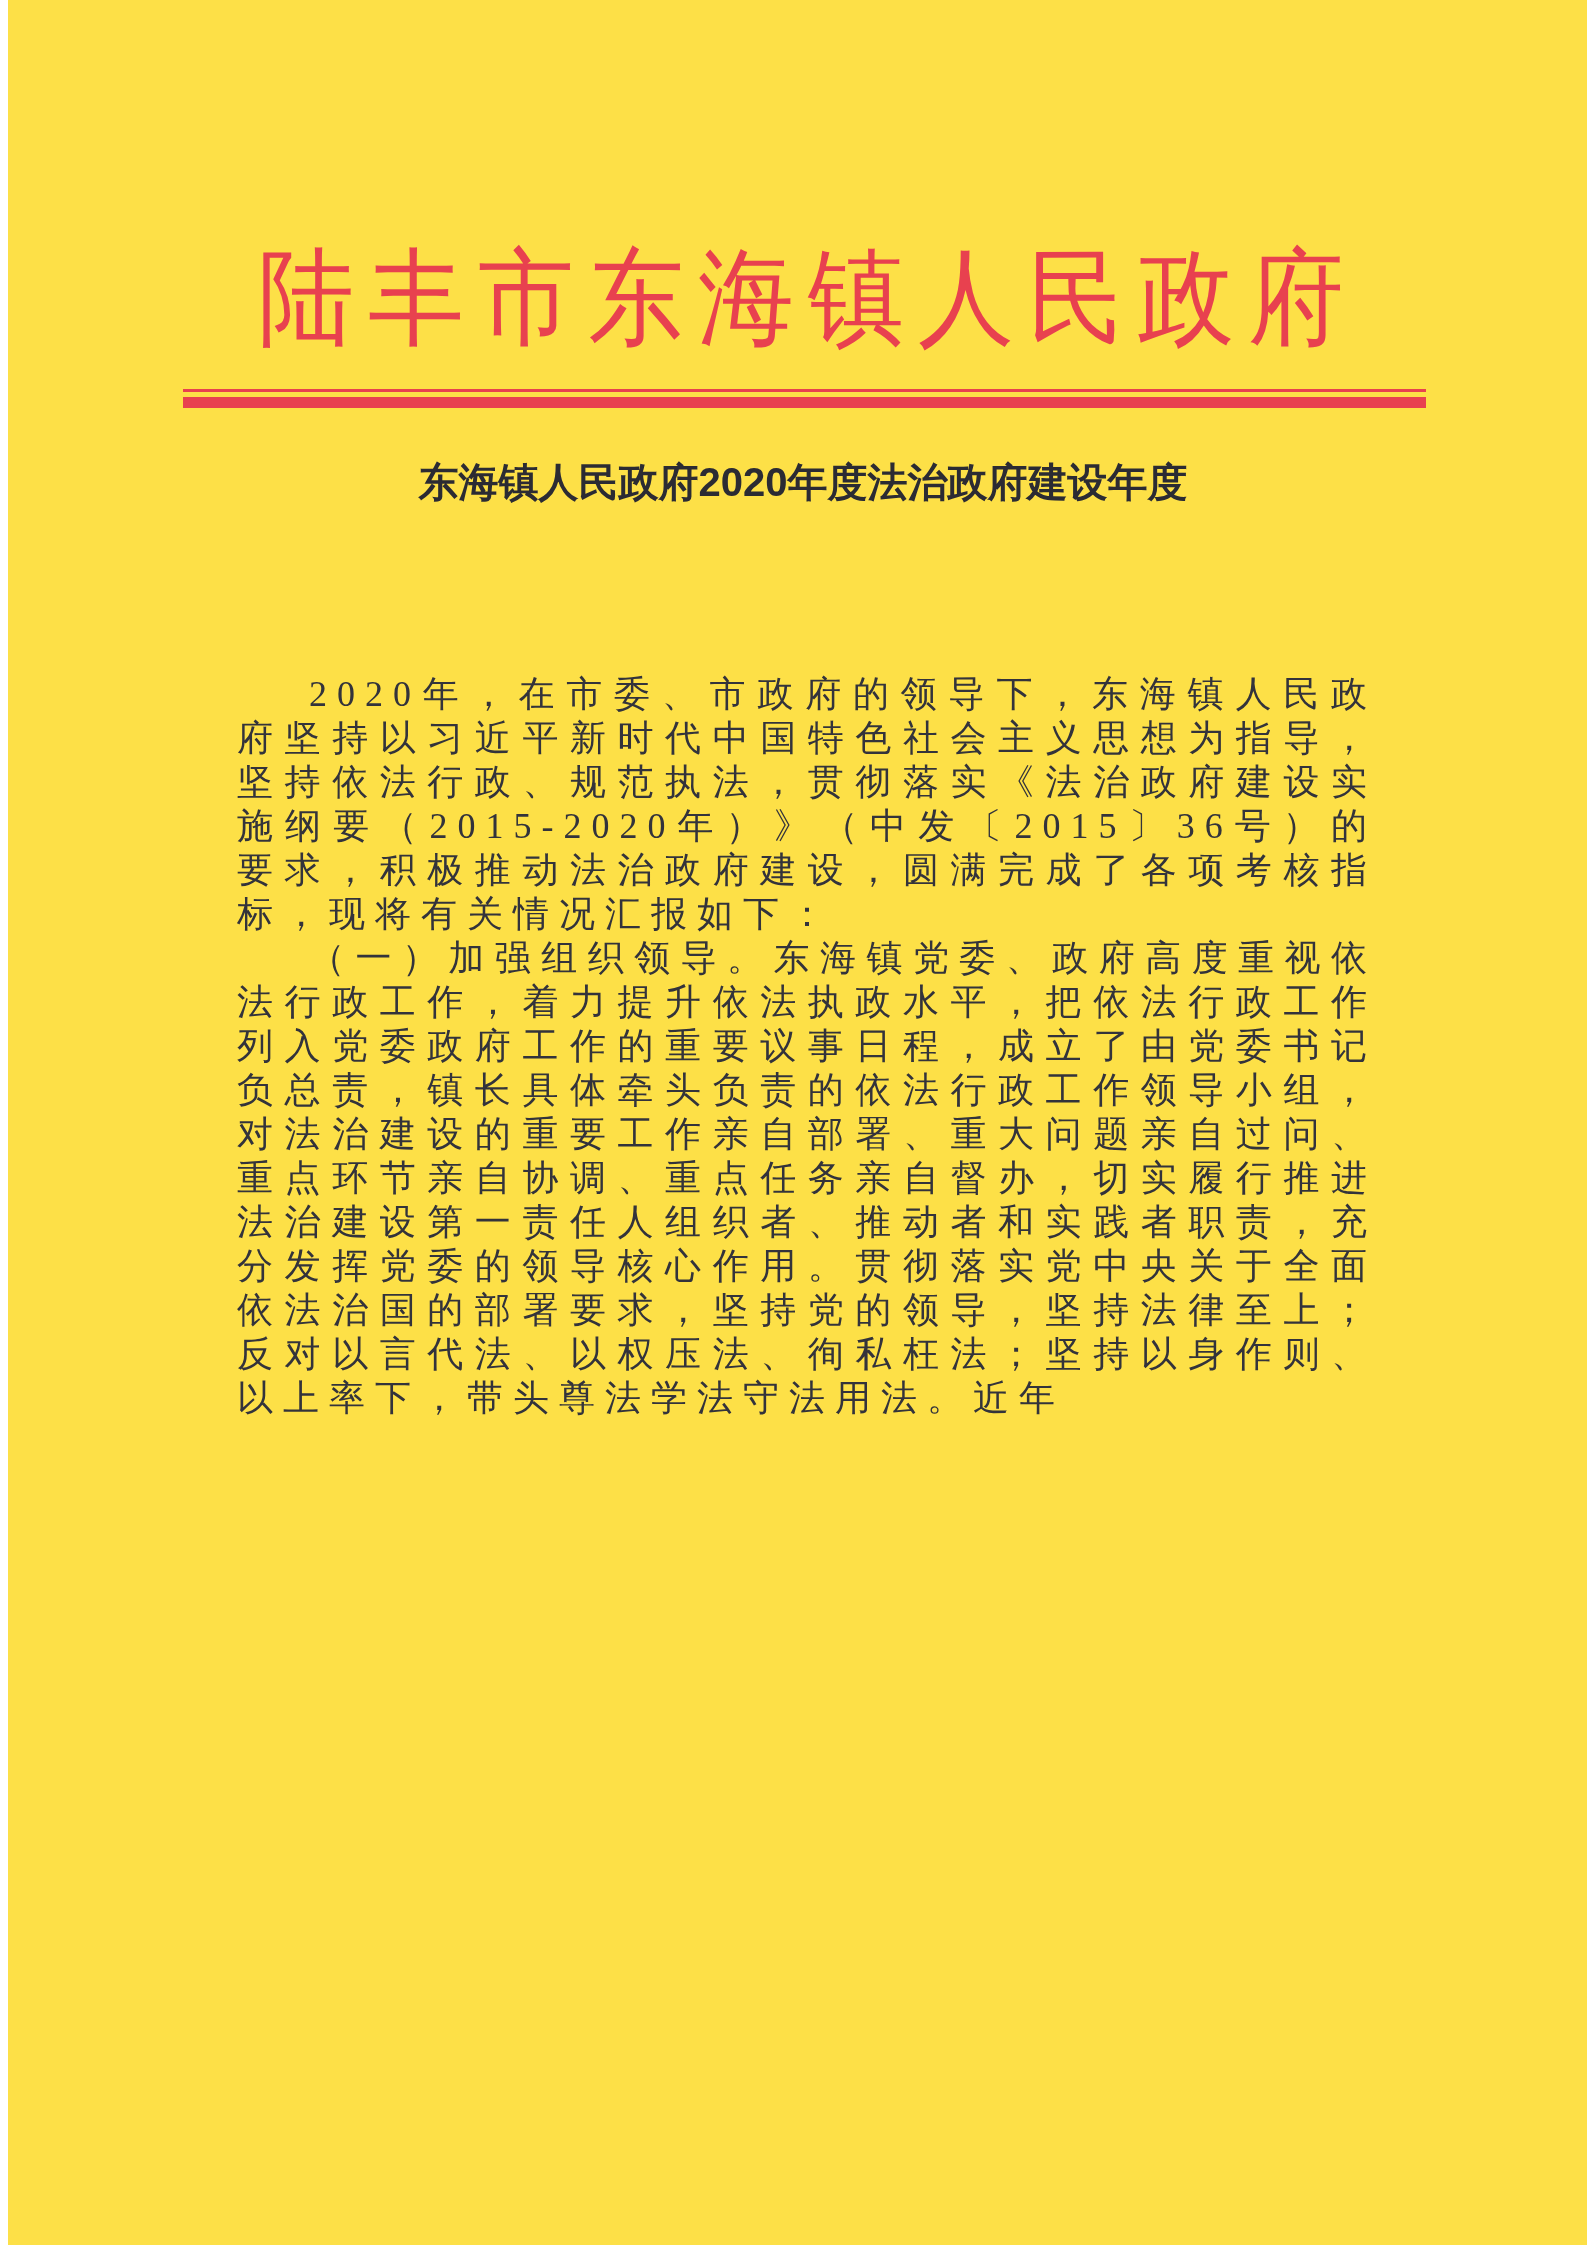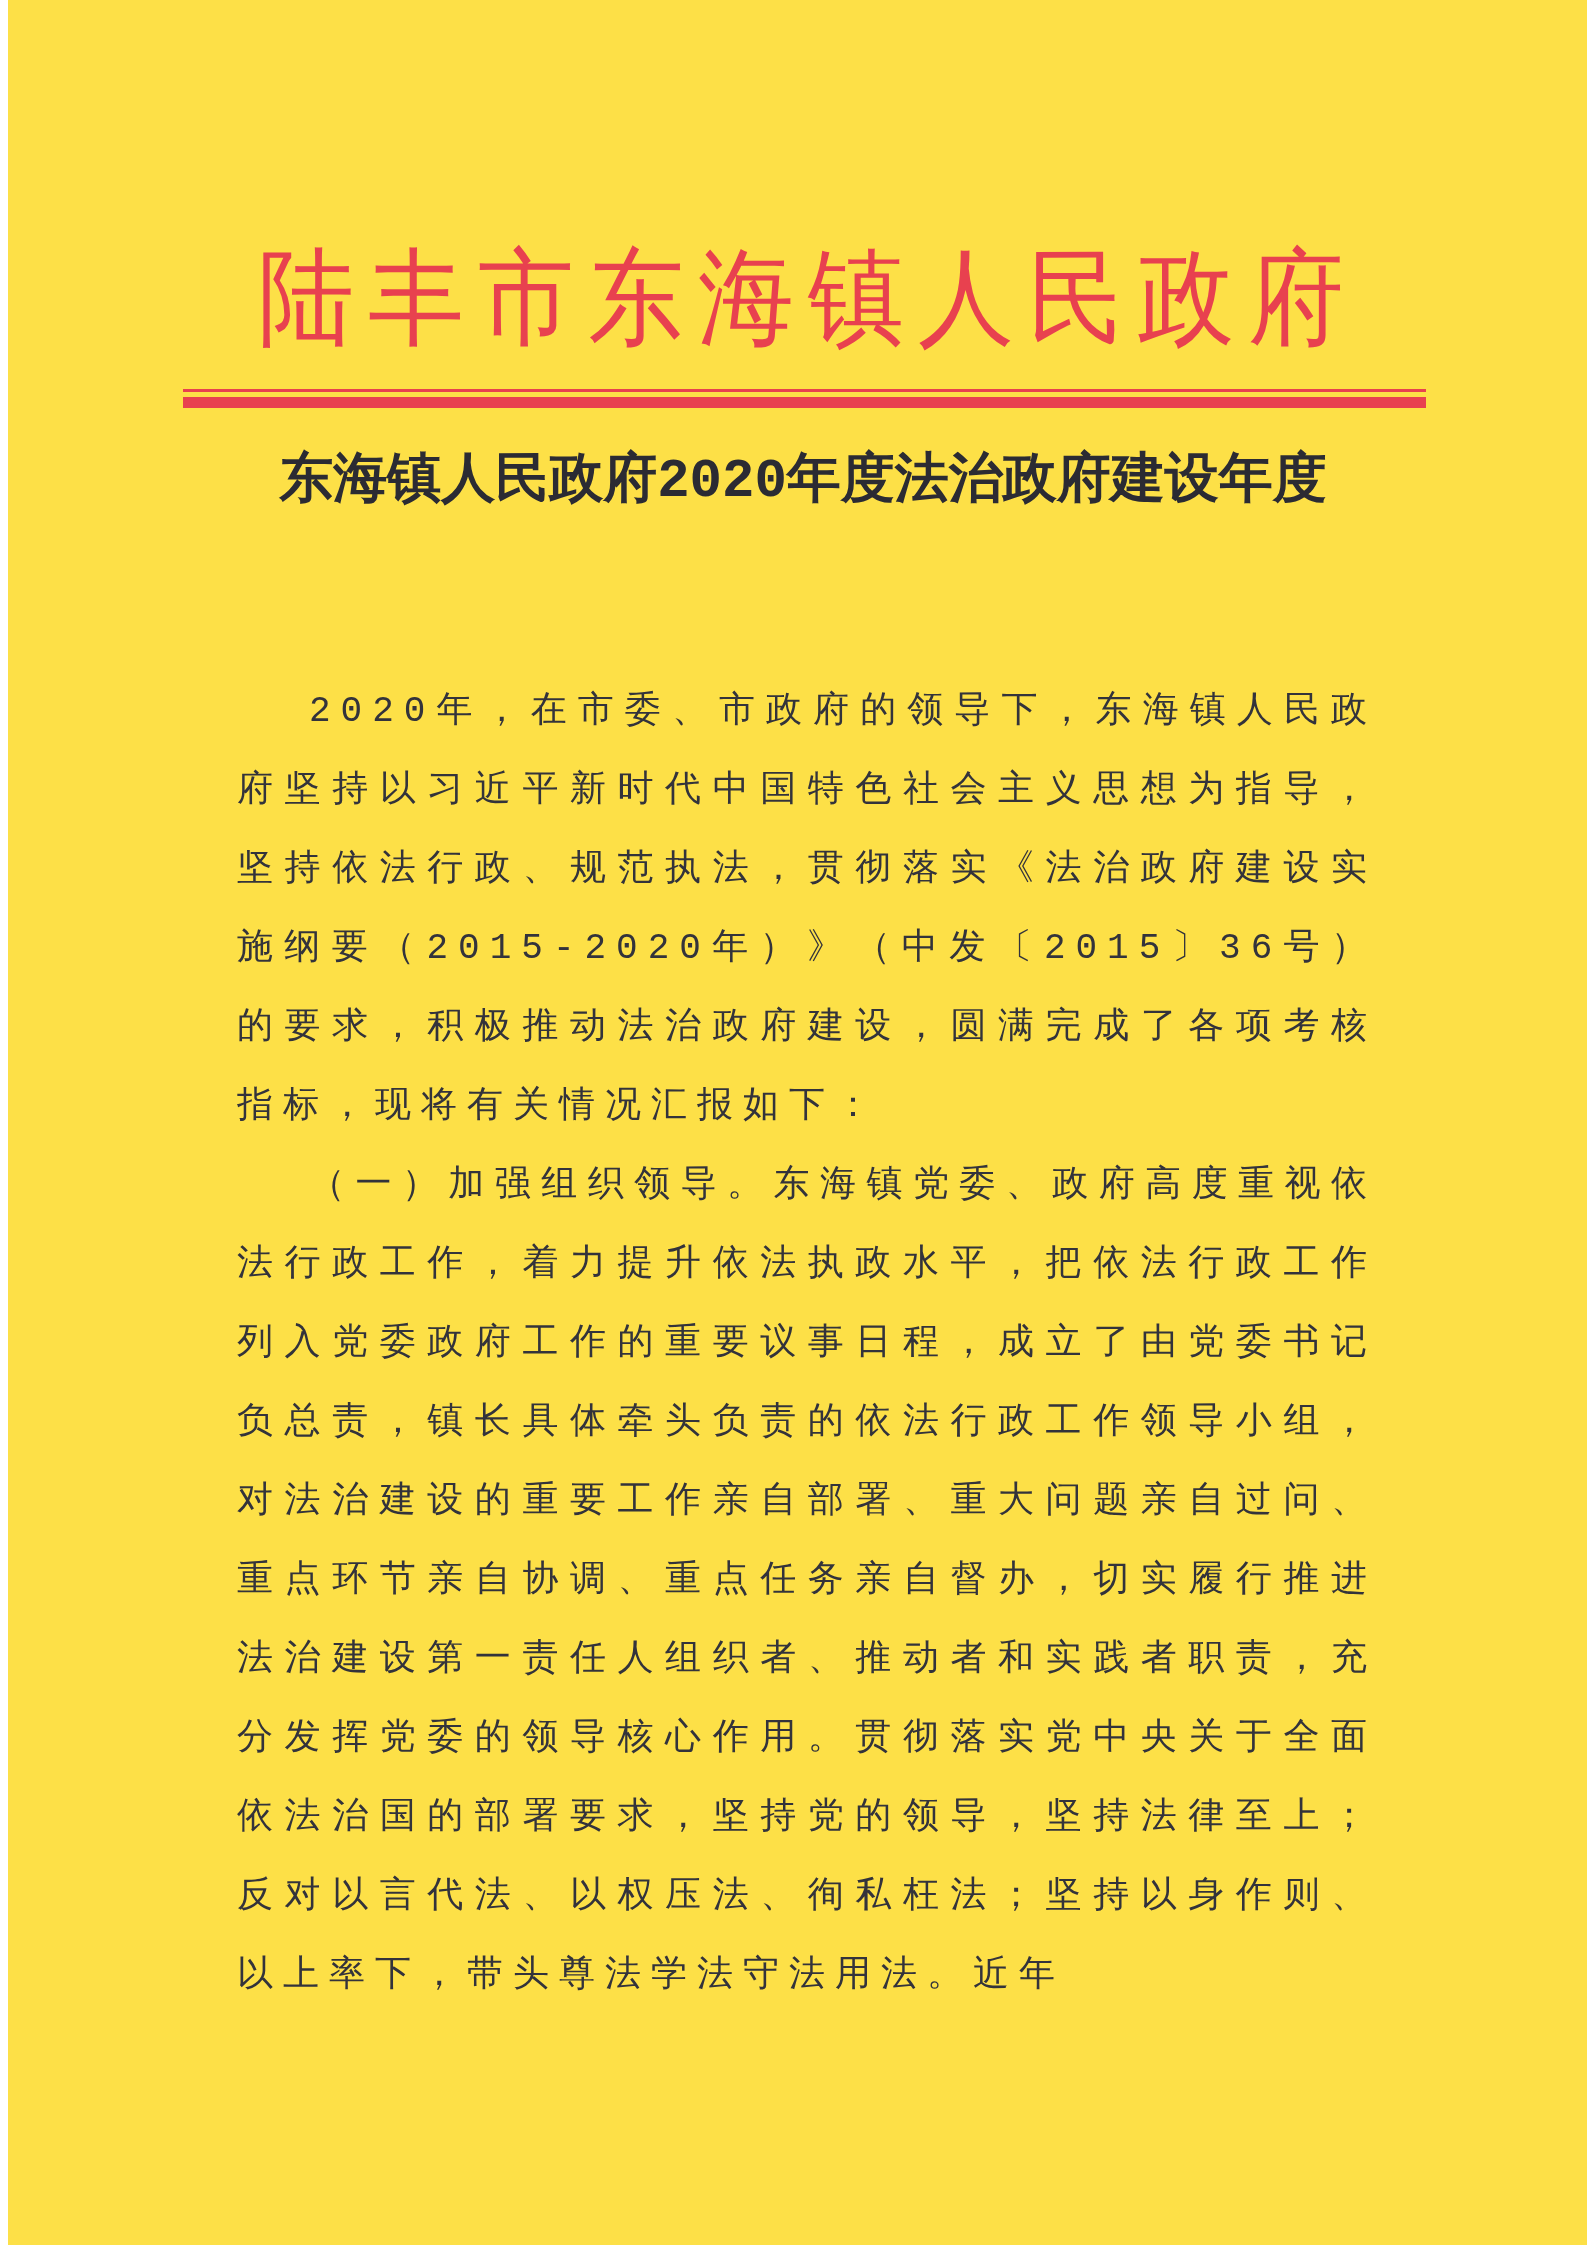--- a/index.html
+++ b/index.html
@@ -3,23 +3,23 @@
 <meta charset="utf-8">
 <style>
   html,body{margin:0;padding:0;background:#ffffff;}
   body{width:1587px;height:2245px;position:relative;overflow:hidden;}
   .page{position:absolute;left:8px;top:0;width:1587px;height:2245px;background:#fde047;}
   .red-head{position:absolute;left:230px;top:238px;width:1140px;text-align:center;
     font-family:"DejaVu Serif",serif;font-size:96px;line-height:120px;color:#e8414f;letter-spacing:14px;font-weight:normal;transform:scaleY(1.1);}
   .rule-thin{position:absolute;left:175px;top:389px;width:1243px;height:3px;background:#e8414f;}
   .rule-thick{position:absolute;left:175px;top:397px;width:1243px;height:11px;background:#e8414f;}
   .doc-title{position:absolute;left:200px;top:440px;width:1190px;text-align:center;
-    font-family:Liberation Mono, monospace;font-weight:bold;font-size:54px;line-height:84px;color:#2b2b33;}
+    font-family:Liberation Sans, sans-serif;font-weight:bold;font-size:40px;line-height:84px;color:#2b2b33;}
   .body{position:absolute;left:229px;top:672px;width:1140px;
-    font-family:Liberation Mono, monospace;font-size:36px;line-height:79px;color:#33333b;letter-spacing:10px;text-align:justify;}
+    font-family:Liberation Serif, serif;font-size:36px;line-height:44px;color:#33333b;letter-spacing:10px;text-align:justify;}
   .body p{margin:0;text-indent:2em;}
   .body .heading{margin:0;text-indent:2em;color:#2a2a30;font-size:37px;letter-spacing:2px;}
 </style>
 </head>
 <body>
 
 <div class="page">
   <div class="red-head">陆丰市东海镇人民政府</div>
   <div class="rule-thin"></div>
   <div class="rule-thick"></div>

